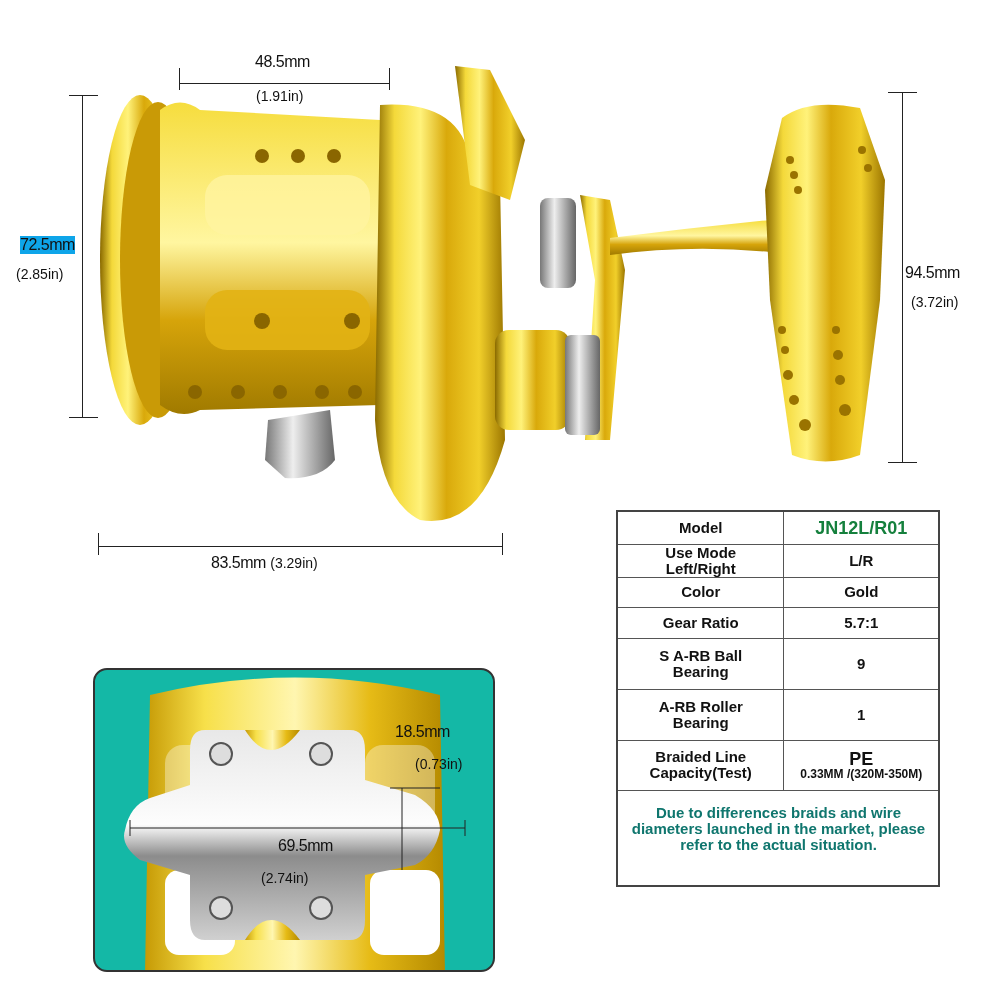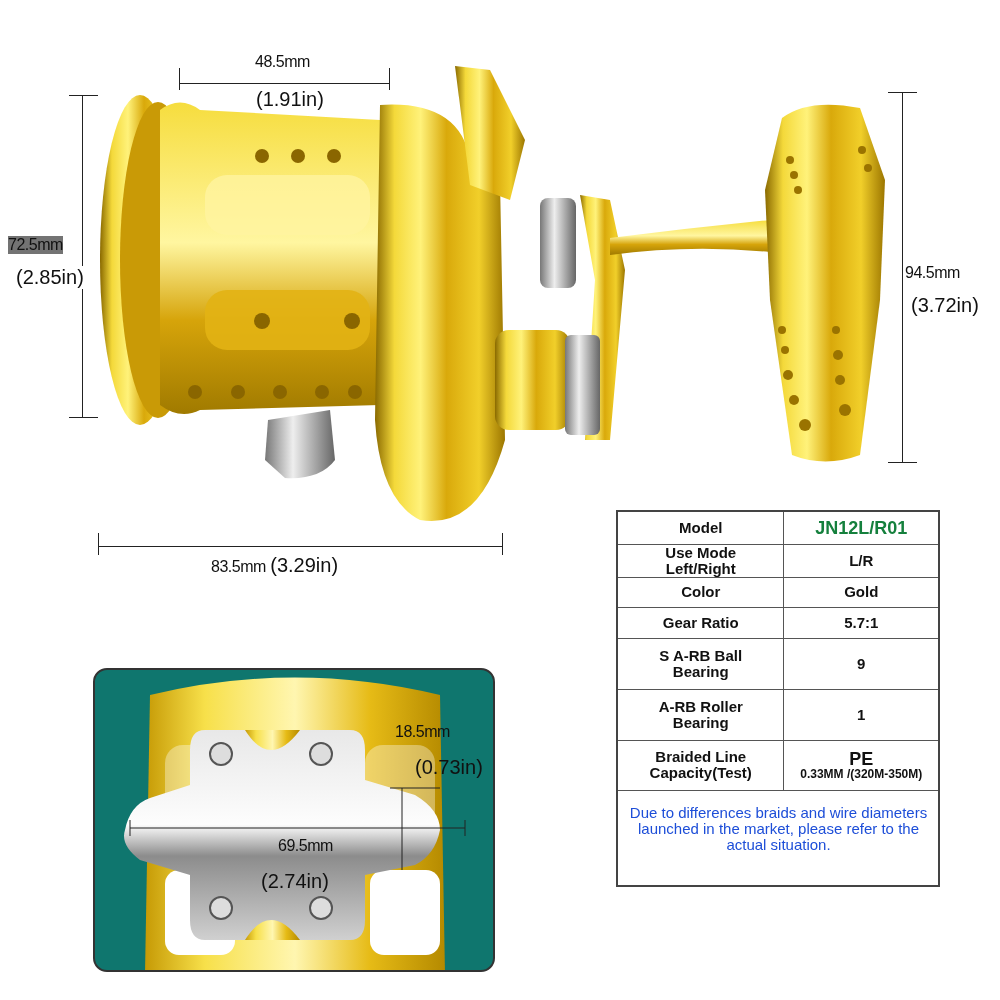--- a/index.html
+++ b/index.html
@@ -4,59 +4,59 @@
 <style>
   * { box-sizing: border-box; margin: 0; padding: 0; }
   html, body { width: 1000px; height: 1000px; background: #ffffff; overflow: hidden; }
   body { position: relative; font-family: "Liberation Sans", sans-serif; color: #111; }
 
   
   .hline { position: absolute; height: 1px; background: #222; }
   .vline { position: absolute; width: 1px; background: #222; }
   .dim-text { position: absolute; font-family: "Liberation Sans", sans-serif; color: #111; white-space: nowrap; }
   .dim-mm { font-size: 16px; letter-spacing: -0.5px; }
-  .dim-in { font-size: 20px; }
+  .dim-in { font-size: 14px; }
 
   
   .reel { position: absolute; left: 95px; top: 60px; width: 800px; height: 470px; }
 
   
   .spec-table {
     position: absolute; left: 616px; top: 510px; width: 324px;
     border-collapse: collapse; border: 2px solid #444;
     font-family: "Liberation Sans", sans-serif; font-weight: bold; font-size: 15px;
   }
   .spec-table td { border: 1px solid #555; text-align: center; vertical-align: middle; padding: 0 12px; line-height: 16px; }
   .spec-table td.label { width: 168px; }
   .spec-table td.value { width: 156px; }
   .spec-table td.model-value { color: #15803d; font-size: 18px; }
   .pe-big { display: block; font-size: 18px; line-height: 18px; }
   .pe-small { display: block; font-size: 12px; font-weight: bold; line-height: 13px; }
-  .note-cell { text-align: left; vertical-align: top !important; color: #1d4ed8; font-weight: normal; font-size: 15px; line-height: 21px; padding: 14px 2px 0 3px !important; height: 96px; }
+  .note-cell { text-align: left; vertical-align: top !important; color: #0f766e; font-weight: bold; font-size: 15px; line-height: 21px; padding: 14px 2px 0 3px !important; height: 96px; }
 
   
   .inset {
     position: absolute; left: 93px; top: 668px; width: 402px; height: 304px;
-    border: 2px solid #333; border-radius: 14px; overflow: hidden; background: #0f766e;
+    border: 2px solid #333; border-radius: 14px; overflow: hidden; background: #14b8a6;
   }
 </style>
 </head>
 <body>
 
 <div class="vline" style="left:179px; top:68px; height:22px;"></div>
 <div class="vline" style="left:389px; top:68px; height:22px;"></div>
 <div class="hline" style="left:179px; top:83px; width:211px;"></div>
 <div class="dim-text dim-mm" style="left:255px; top:53px;">48.5mm</div>
 <div class="dim-text dim-in" style="left:256px; top:88px;">(1.91in)</div>
 
 <div class="hline" style="left:69px; top:95px; width:29px;"></div>
 <div class="hline" style="left:69px; top:417px; width:29px;"></div>
 <div class="vline" style="left:82px; top:95px; height:228px;"></div>
 <div class="vline" style="left:82px; top:292px; height:126px;"></div>
-<div class="dim-text dim-mm" style="left:8px; top:236px; background:#737373;">72.5mm</div>
+<div class="dim-text dim-mm" style="left:20px; top:236px; background:#0ea5e9;">72.5mm</div>
 <div class="dim-text dim-in" style="left:16px; top:266px; background:#fff;">(2.85in)</div>
 
 <div class="hline" style="left:888px; top:92px; width:29px;"></div>
 <div class="hline" style="left:888px; top:462px; width:29px;"></div>
 <div class="vline" style="left:902px; top:92px; height:371px;"></div>
 <div class="dim-text dim-mm" style="left:905px; top:264px;">94.5mm</div>
 <div class="dim-text dim-in" style="left:911px; top:294px;">(3.72in)</div>
 
 <div class="vline" style="left:98px; top:533px; height:22px;"></div>
 <div class="vline" style="left:502px; top:533px; height:22px;"></div>

